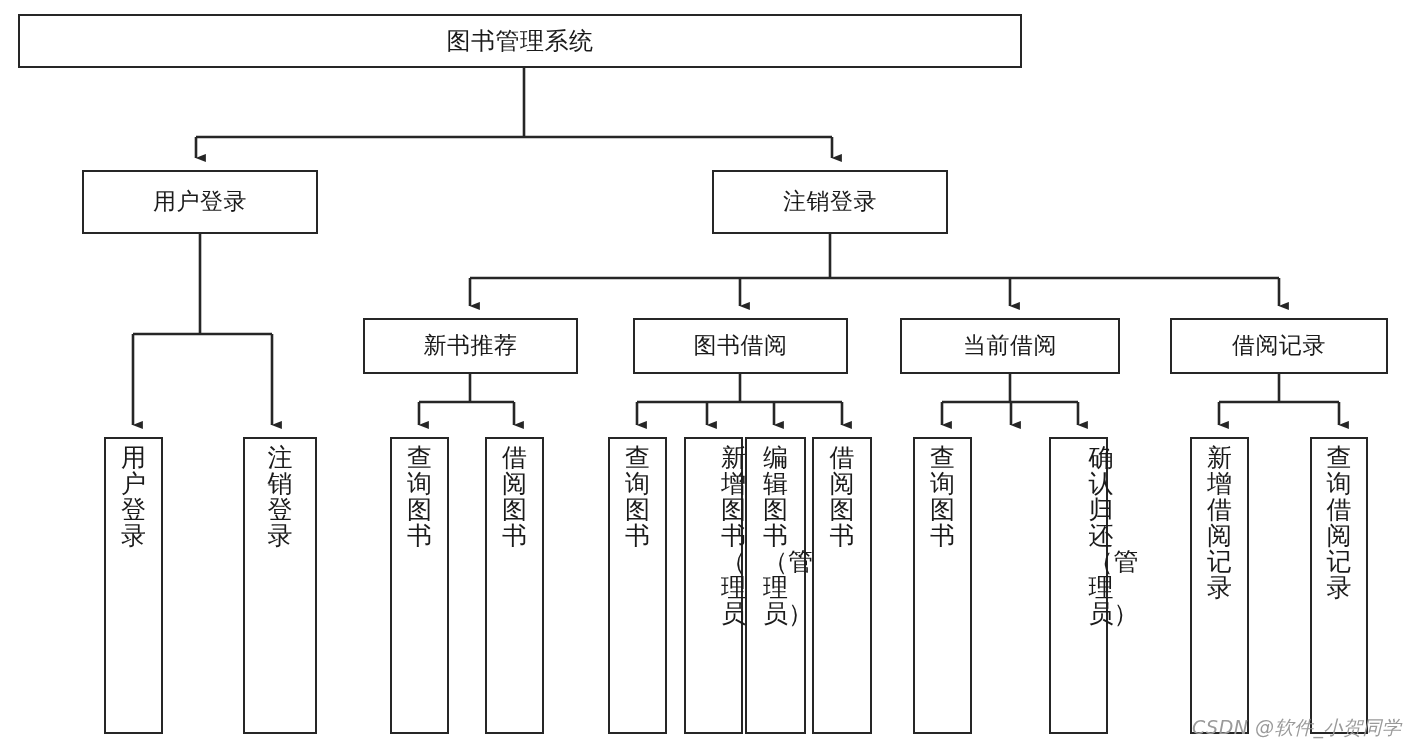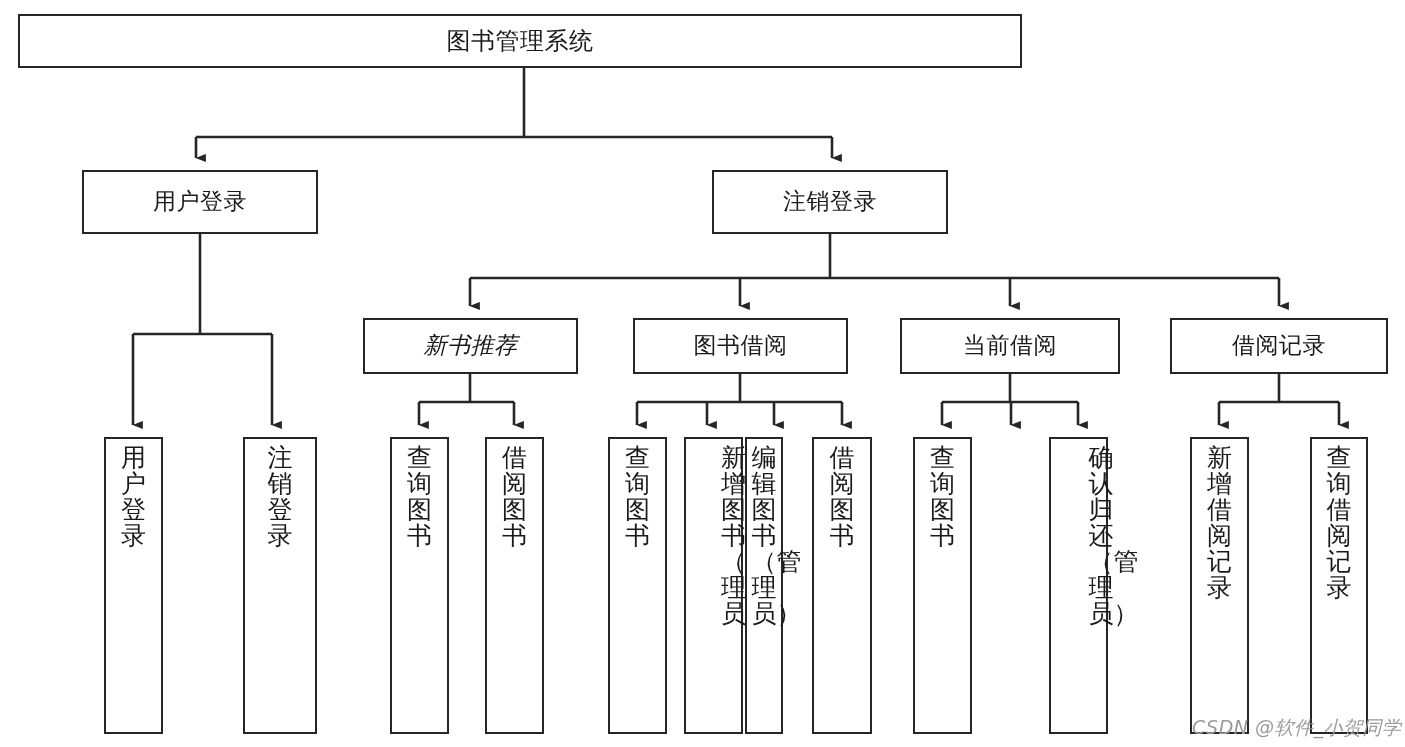--- a/index.html
+++ b/index.html
@@ -129,21 +129,21 @@
     <span class="label">图书管理系统</span>
   </div>
 
   <div class="node horiz" style="left:82px; top:170px; width:236px; height:64px;">
     <span class="label">用户登录</span>
   </div>
   <div class="node horiz" style="left:712px; top:170px; width:236px; height:64px;">
     <span class="label">注销登录</span>
   </div>
 
-  <div class="node horiz" style="left:363px; top:318px; width:215px; height:56px;font-style:italic;">
+  <div class="node horiz" style="left:363px; top:318px; width:215px; height:56px;">
     <span class="label">新书推荐</span>
   </div>
   <div class="node horiz" style="left:633px; top:318px; width:215px; height:56px;">
     <span class="label">图书借阅</span>
   </div>
   <div class="node horiz" style="left:900px; top:318px; width:220px; height:56px;">
     <span class="label">当前借阅</span>
   </div>
   <div class="node horiz" style="left:1170px; top:318px; width:218px; height:56px;">
     <span class="label">借阅记录</span>
@@ -162,21 +162,21 @@
   <div class="node leaf" style="left:485px; top:437px; width:59px; height:297px;">
     <span class="label">借阅图书</span>
   </div>
 
   <div class="node leaf" style="left:608px; top:437px; width:59px; height:297px;">
     <span class="label">查询图书</span>
   </div>
   <div class="node leaf" style="left:684px; top:437px; width:59px; height:297px;padding-left:40px;">
     <span class="label">新增图书（管理员）</span>
   </div>
-  <div class="node leaf" style="left:745px; top:437px; width:38px; height:297px;">
+  <div class="node leaf" style="left:745px; top:437px; width:61px; height:297px;">
     <span class="label">编辑图书（管理员）</span>
   </div>
   <div class="node leaf" style="left:812px; top:437px; width:60px; height:297px;">
     <span class="label">借阅图书</span>
   </div>
 
   <div class="node leaf" style="left:913px; top:437px; width:59px; height:297px;">
     <span class="label">查询图书</span>
   </div>
   <div class="node leaf" style="left:1049px; top:437px; width:59px; height:297px;padding-left:45px;">

